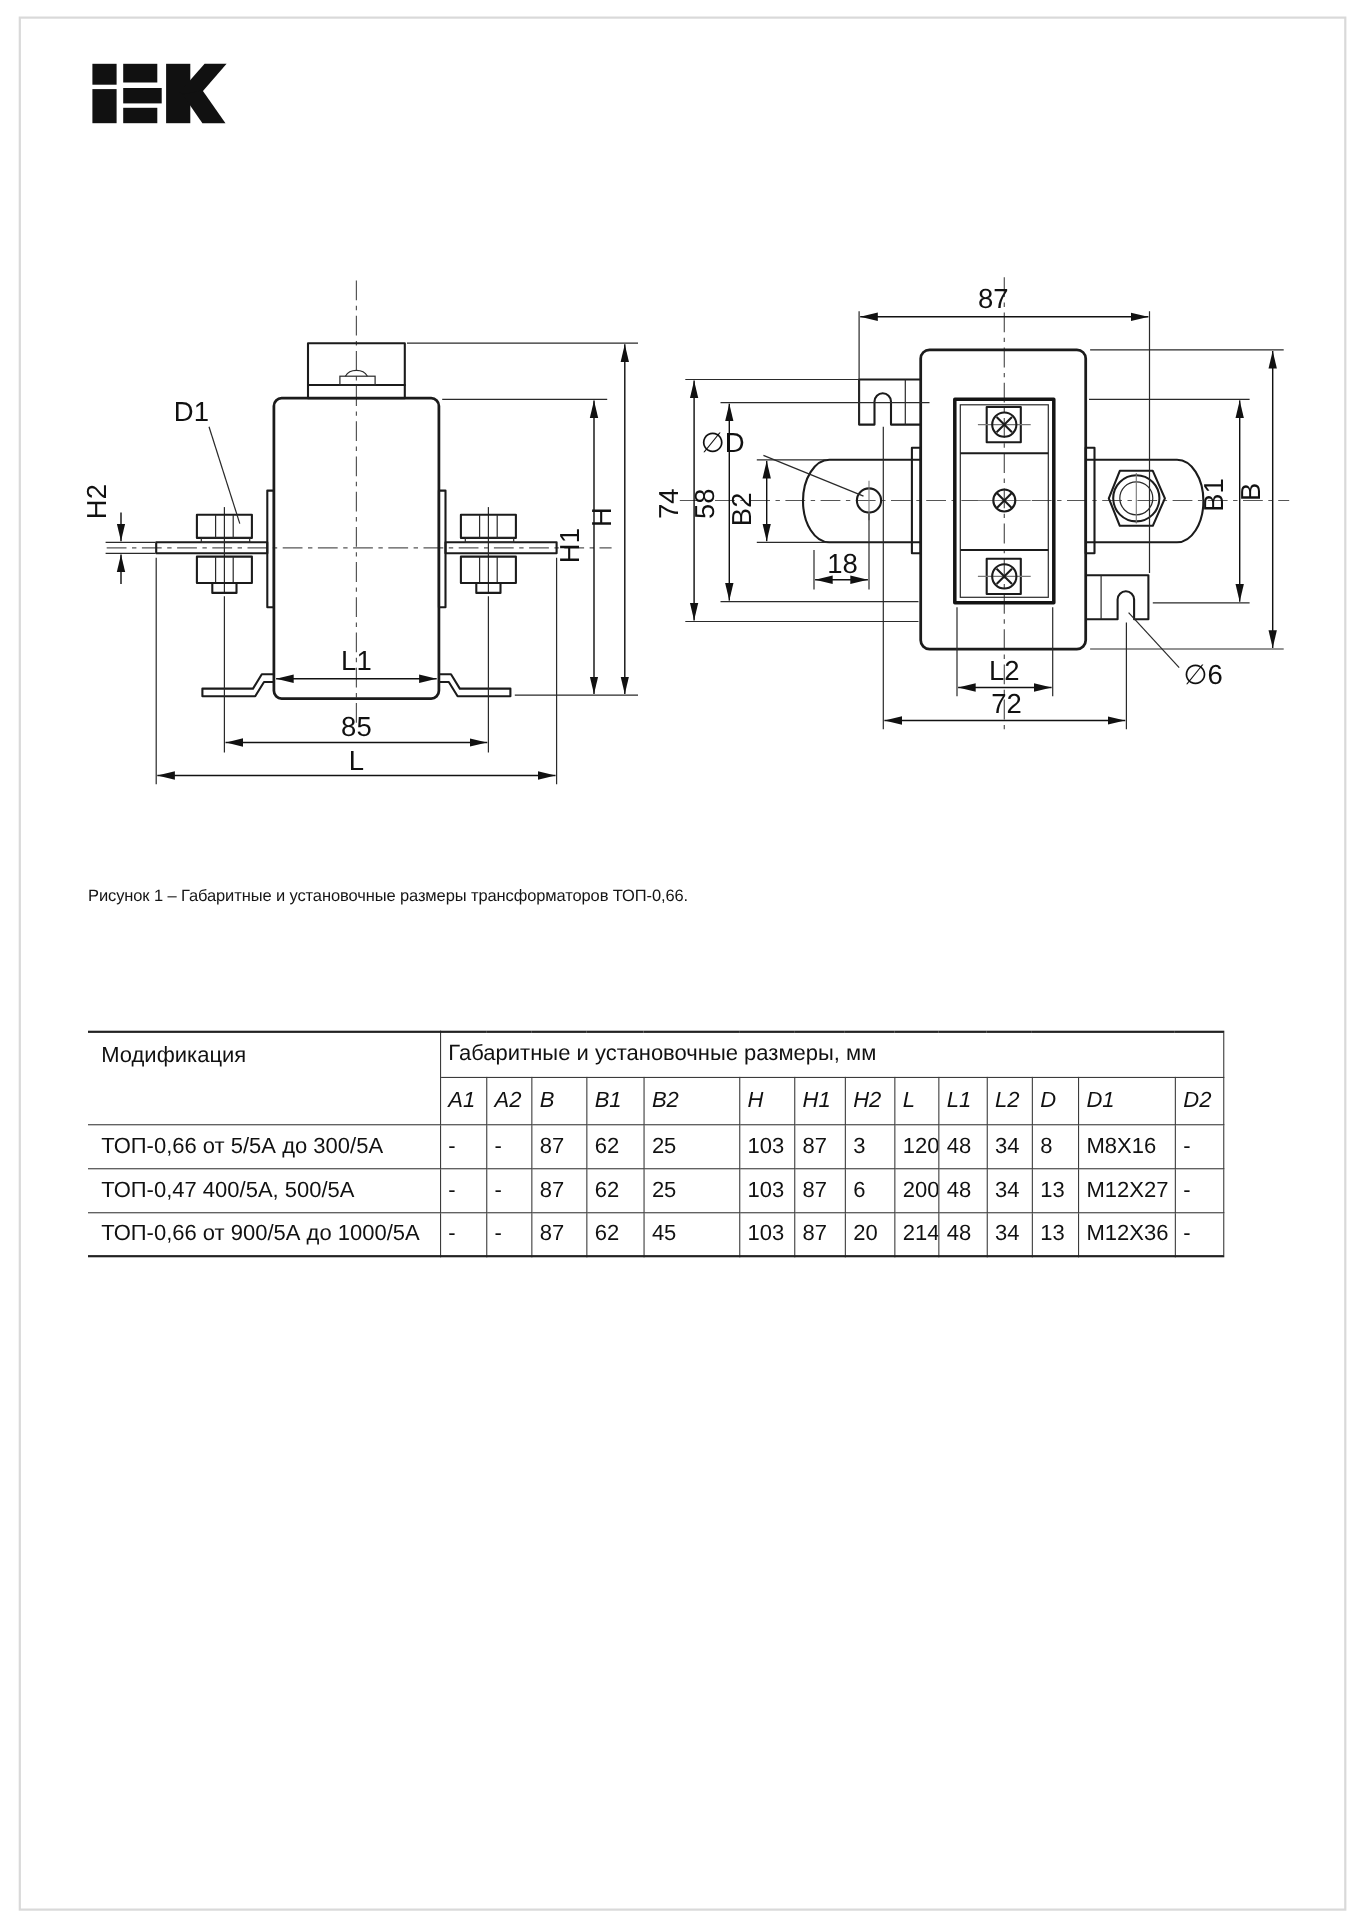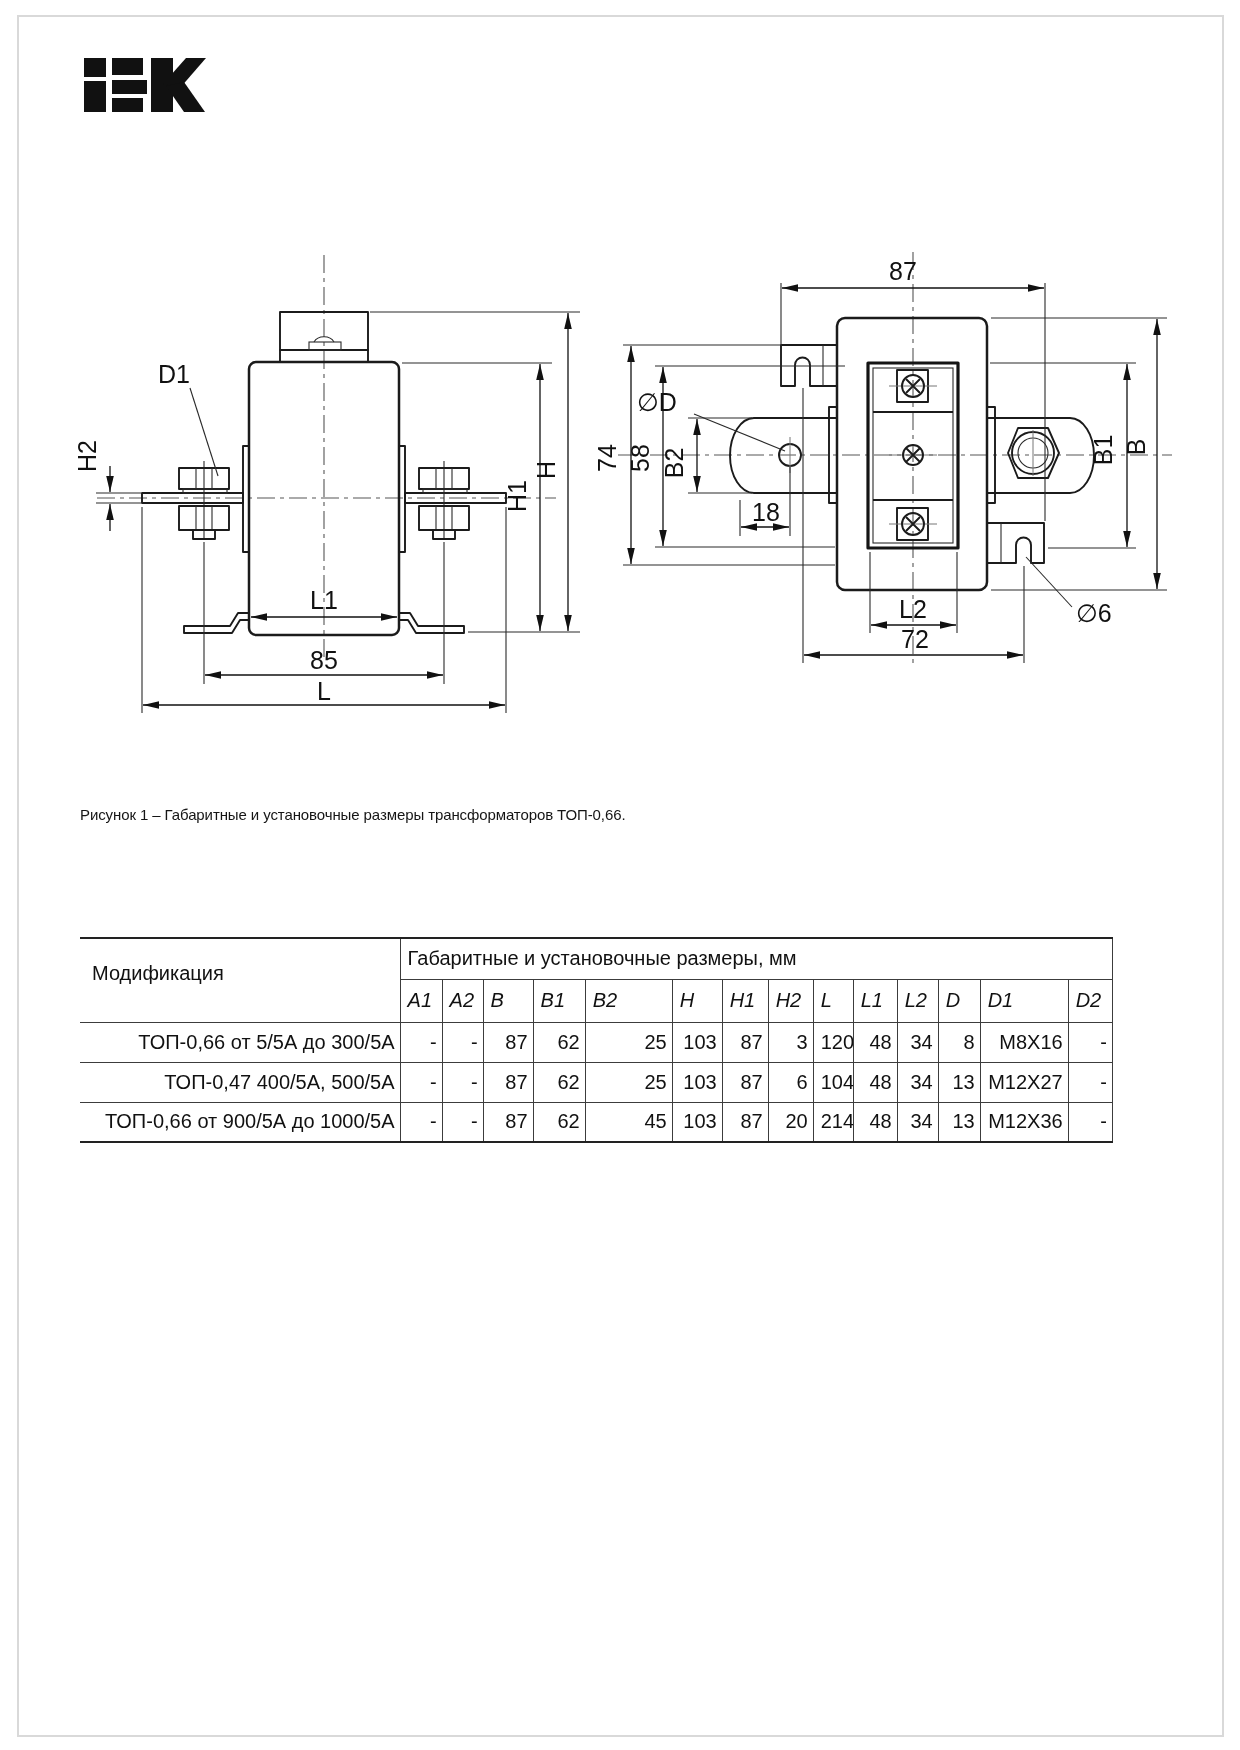--- a/index.html
+++ b/index.html
@@ -33,22 +33,22 @@
     border-collapse:collapse;table-layout:fixed;
     font-size:20px;color:#111;
     border-top:2.6px solid #222;border-bottom:2.6px solid #222;
   }
   #spec-table td{
     border:1.5px solid #3c3c3c;
     padding:2px 5px 2px 7px;
     vertical-align:middle;white-space:nowrap;overflow:hidden;
   }
   #spec-table td.first{border-left:none;padding-left:12px;}
-  #spec-table td.mod-h{vertical-align:top;padding-top:23px;}
-  .rh1{height:41px;} .rh2{height:43px;font-style:italic;} .rd{height:40px;text-align:right;}
+  #spec-table td.mod-h{vertical-align:top;padding-top:9px;}
+  .rh1{height:41px;} .rh2{height:43px;font-style:italic;} .rd{height:40px;}
 </style>
 </head>
 <body>
 
 <div class="page-frame"></div>
 
 <svg width="1240" height="760" viewBox="0 0 1240 760">
   <defs>
     <marker id="arw" viewBox="0 0 16 10" markerWidth="16" markerHeight="10" refX="16" refY="5" orient="auto-start-reverse" markerUnits="userSpaceOnUse">
       <path d="M16,5 L0,1.2 L0,8.8 Z" fill="#111"></path>
@@ -285,21 +285,21 @@
   <tr class="rd">
     <td class="first">ТОП-0,47 400/5А, 500/5А</td>
     <td>-</td>
     <td>-</td>
     <td>87</td>
     <td>62</td>
     <td>25</td>
     <td>103</td>
     <td>87</td>
     <td>6</td>
-    <td>104</td>
+    <td>200</td>
     <td>48</td>
     <td>34</td>
     <td>13</td>
     <td>M12X27</td>
     <td>-</td>
   </tr>
   <tr class="rd">
     <td class="first">ТОП-0,66 от 900/5А до 1000/5А</td>
     <td>-</td>
     <td>-</td>

